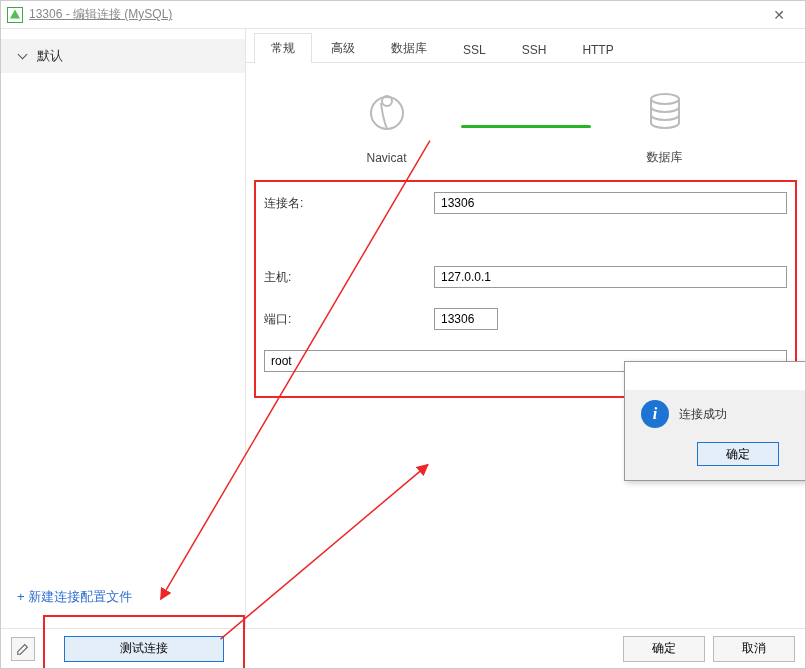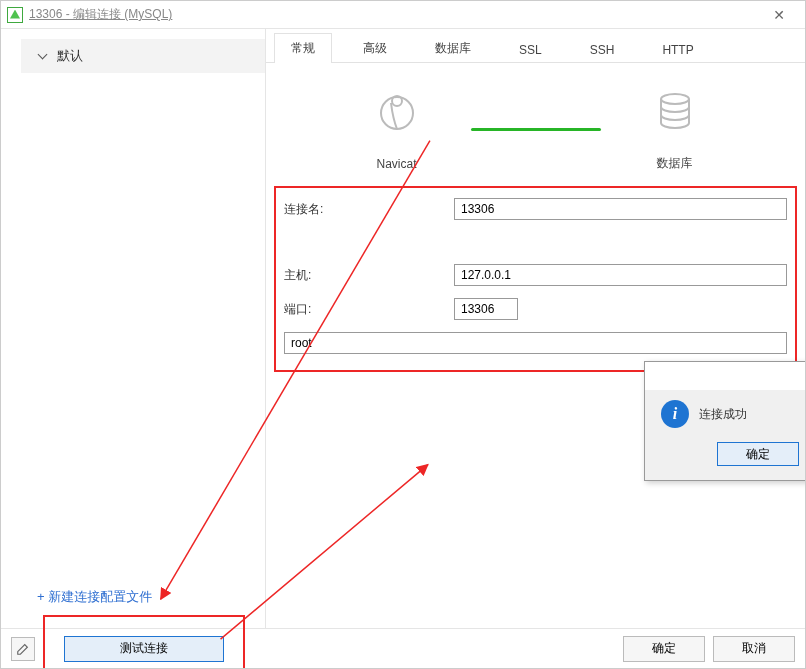--- a/index.html
+++ b/index.html
@@ -53,21 +53,20 @@
     display: flex;
     height: calc(100% - 28px - 40px);
   }
   .sidebar {
     width: 245px;
     border-right: 1px solid #e5e5e5;
     padding: 10px 0;
     display: flex;
     flex-direction: column;
     position: relative;
-    margin-left: 20px;
   }
   .profile-item {
     height: 34px;
     display: flex;
     align-items: center;
     padding: 0 16px;
     background: #f3f3f3;
     font-size: 13px;
     cursor: pointer;
   }
@@ -96,21 +95,21 @@
 
   .main {
     flex: 1;
     padding: 0;
     position: relative;
   }
 
   
   .tabs {
     display: flex;
-    gap: 14px;
+    gap: 2px;
     padding: 6px 8px 0 8px;
     border-bottom: 1px solid #e2e2e2;
     height: 34px;
     align-items: flex-end;
   }
   .tab {
     padding: 6px 16px;
     font-size: 12px;
     color: #444;
     cursor: pointer;
@@ -132,40 +131,40 @@
     justify-content: center;
     gap: 14px;
     padding: 24px 0 8px;
   }
   .icon-circle {
     width: 48px; height: 48px;
   }
   .icon-label {
     font-size: 12px;
     text-align: left;
-    margin-top: 20px;
+    margin-top: 14px;
     color: #444;
   }
   .diagram-col { display: flex; flex-direction: column; align-items: center; width: 120px; }
   .conn-line {
     width: 130px; height: 3px;
     background: #27b527;
     border-radius: 2px;
   }
 
   
   .form-highlight {
     margin: 6px 8px 4px 8px;
     border: 2px solid #ed2626;
     padding: 10px 8px 4px 8px;
   }
   .form-row {
     display: flex;
     align-items: center;
-    margin-bottom: 12px;
+    margin-bottom: 20px;
   }
   .form-row label {
     width: 170px;
     color: #333;
     font-size: 12px;
   }
   .form-row input[type="text"],
   .form-row input[type="password"] {
     border: 1px solid #999;
     height: 22px;

